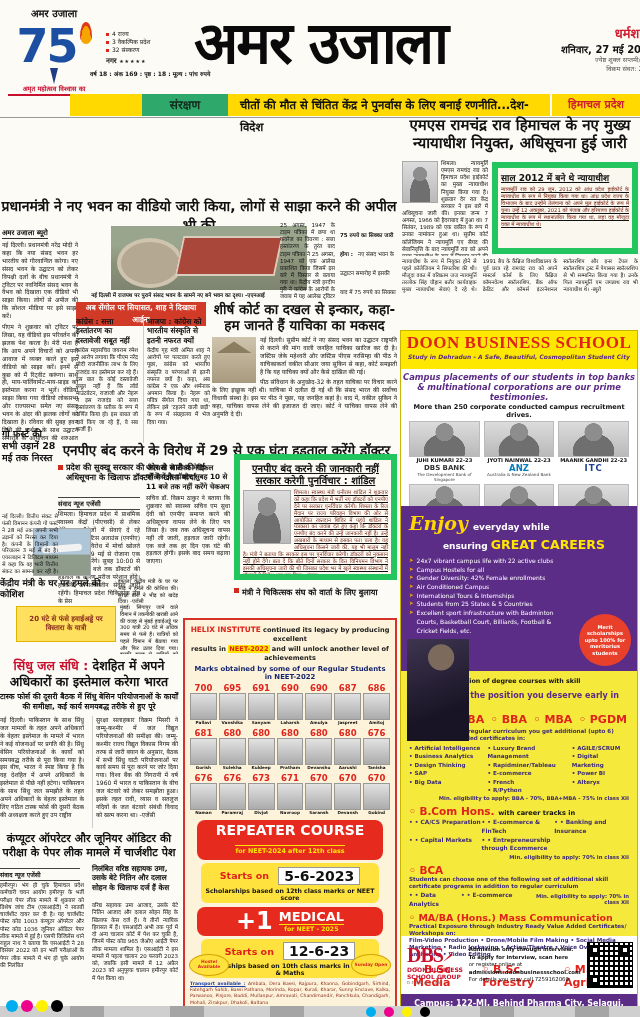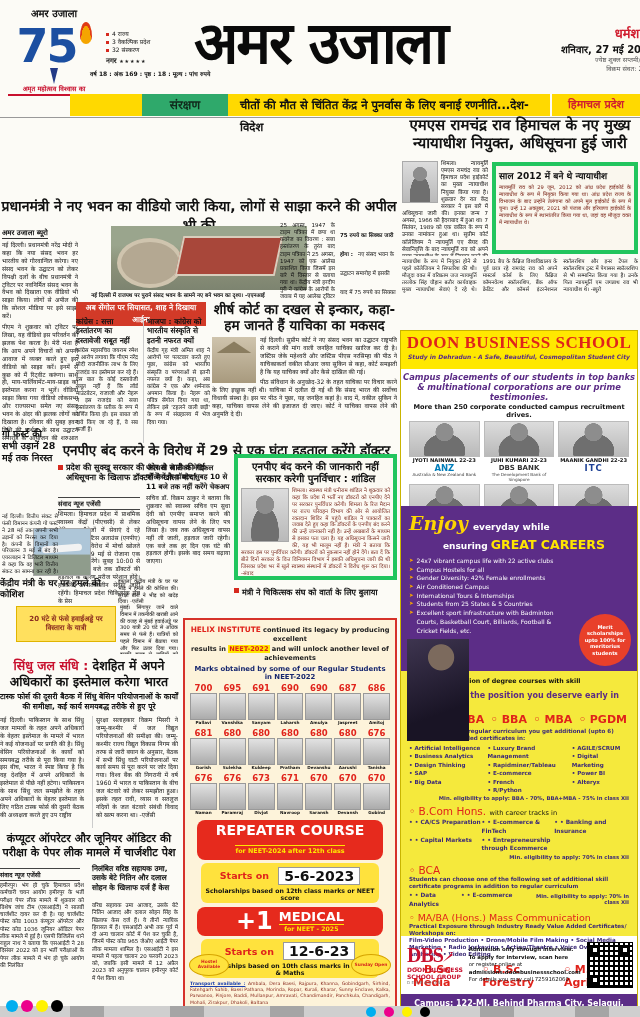--- a/index.html
+++ b/index.html
@@ -111,21 +111,21 @@
   .y-int2{font-size:8px;font-weight:900;color:#5b2b85;}
   .y-degrow{display:flex;justify-content:space-between;margin:4px 2px 2px;}
   .y-deg{font-size:11px;font-weight:900;color:#e0231b;}
   .y-deg:before{content:"◦ ";}
   .y-note{font-size:5.6px;font-weight:900;line-height:1.25;}
   .y-cols{display:flex;gap:4px;margin-top:2px;}
   .y-list{list-style:none;margin:0;padding:0;}
   .y-list li{font-size:5.6px;font-weight:900;line-height:1.5;}
   .y-list li:before{content:"• ";}
   .y-min{font-size:5.3px;font-weight:900;text-align:right;margin-top:1px;}
-  .y-sec{font-size:10.5px;font-weight:400;color:#e0231b;margin-top:4px;}
+  .y-sec{font-size:10.5px;font-weight:700;color:#e0231b;margin-top:4px;}
   .y-sec:before{content:"◦ ";}
   .y-sec small{font-size:6.6px;color:#111;}
   .y-tracks{display:flex;flex-wrap:wrap;margin-top:1px;}
   .y-tracks span{font-size:5.8px;font-weight:900;width:33%;line-height:1.5;}
   .y-tracks span:before{content:"• ";}
   .y-sci{display:flex;justify-content:space-between;margin-top:5px;padding:0 4px;}
   .dbs-foot{background:#fff;display:flex;align-items:center;box-sizing:border-box;padding:4px 6px;gap:6px;}
   .dbs-lg1{font-size:20px;font-weight:900;color:#c8102e;font-family:"Liberation Serif",serif;line-height:20px;letter-spacing:-1px;}
   .dbs-lgl{font-size:6px;font-weight:900;color:#c8102e;line-height:7px;}
   .dbs-lgc{font-size:4px;color:#777;letter-spacing:1.5px;}
@@ -133,21 +133,21 @@
   .foot-t{font-size:5.4px;line-height:1.4;}
   .qr{width:44px;height:44px;border:1px solid #000;background:
       repeating-linear-gradient(0deg,#000 0 2px,transparent 2px 5px),
       repeating-linear-gradient(90deg,#000 0 2px,#fff 2px 5px);position:relative;flex:none;}
   .qrc{position:absolute;width:10px;height:10px;border:3px solid #000;background:#fff;box-sizing:border-box;}
   .dbs-strip{background:#5c2d87;color:#fff;font-size:8px;font-weight:900;text-align:center;line-height:19px;}
   
   .bbar{background:#cfcfcf;}
   .tick{position:absolute;top:0;height:100%;width:34px;background:#a5a5a5;}
   .dot{position:absolute;border-radius:50%;}
-  .boxed{border:4px solid #22c55e;box-sizing:border-box;}
+  .boxed{border:6px solid #22c55e;box-sizing:border-box;text-decoration:underline;}
 </style>
 </head>
 <body>
 
 <div class="page">
 
   <div class="abs" style="left:8px;top:6px;width:92px;height:86px;">
     <div class="mh-brand-small">अमर उजाला</div>
     <div class="mh75row">
       <span class="mh75">75</span>
@@ -467,29 +467,29 @@
     <div class="dbs-head">
       <div class="dbs-title">DOON BUSINESS SCHOOL</div>
       <div class="dbs-sub">Study in Dehradun - A Safe, Beautiful, Cosmopolitan Student City</div>
     </div>
     <div style="height:137px;background:#fff;box-sizing:border-box;padding-top:3px;">
       <div class="dbs-test">Campus placements of our students in top banks &amp; multinational corporations are our prime testimonies.</div>
       <div class="dbs-drives">More than 250 corporate conducted campus recruitment drives.</div>
       <div class="dbs-grid">
         <div class="dbs-cell">
           <div class="dbs-phv ph ph-face"></div>
+          <div class="dbs-pname">JUHI KUMARI 22-23</div>
+          <div class="dbs-logo lg-dbsbank">DBS BANK</div>
+          <div class="dbs-losub">The Development Bank of Singapore</div>
+        </div>
+        <div class="dbs-cell">
+          <div class="dbs-phv ph ph-face"></div>
           <div class="dbs-pname">JYOTI NAINWAL 22-23</div>
           <div class="dbs-logo lg-anz">ANZ</div>
           <div class="dbs-losub">Australia &amp; New Zealand Bank</div>
-        </div>
-        <div class="dbs-cell">
-          <div class="dbs-phv ph ph-face"></div>
-          <div class="dbs-pname">JUHI KUMARI 22-23</div>
-          <div class="dbs-logo lg-dbsbank">DBS BANK</div>
-          <div class="dbs-losub">The Development Bank of Singapore</div>
         </div>
         <div class="dbs-cell">
           <div class="dbs-phv ph ph-face"></div>
           <div class="dbs-pname">MAANIK GANDHI 22-23</div>
           <div class="dbs-logo lg-itc">ITC</div>
           <div class="dbs-losub"></div>
         </div>
         <div class="dbs-cell">
           <div class="dbs-phv ph ph-face"></div>
           <div class="dbs-pname">VISHANT SURI 22-23</div>

